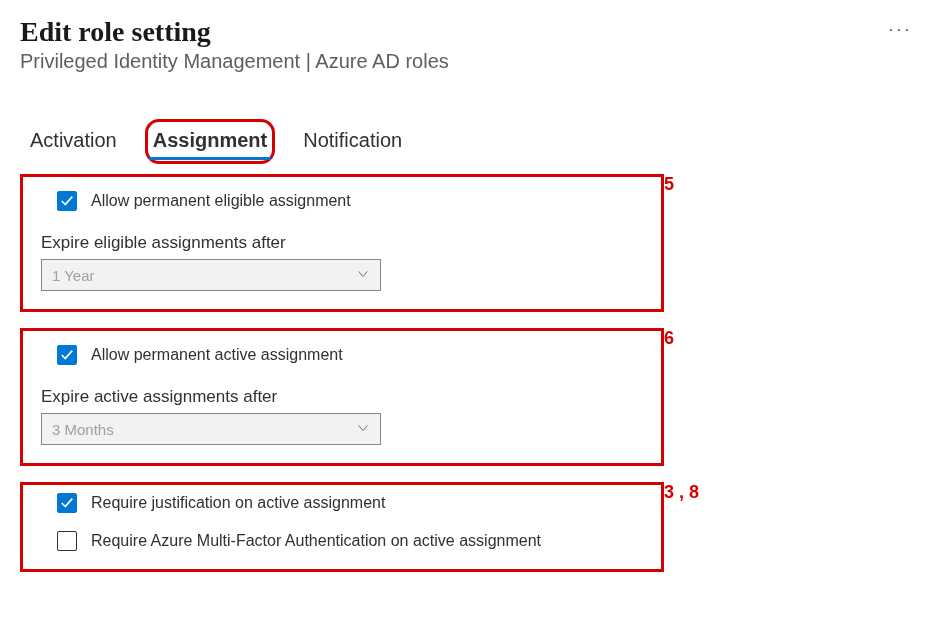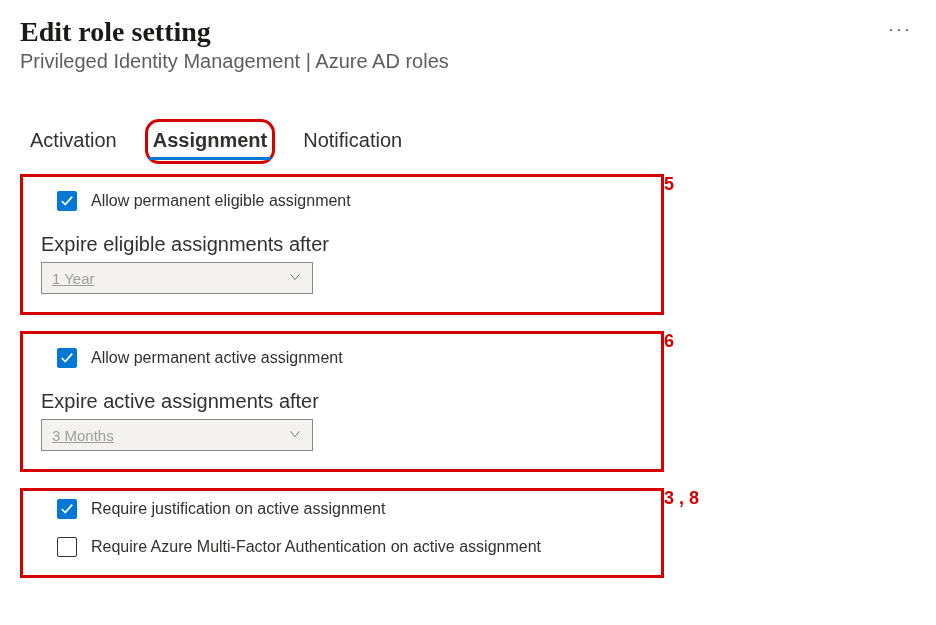--- a/index.html
+++ b/index.html
@@ -103,40 +103,39 @@
     background: #0078d4;
     border-color: #0078d4;
   }
   .checkbox.checked svg { display: block; }
   .checkbox svg { display: none; width: 14px; height: 14px; }
   .check-label {
     font-size: 16px;
     color: #323130;
   }
   .field-label {
-    font-size: 20px;
+    font-size: 17px;
     color: #323130;
     margin-top: 22px;
     margin-bottom: 6px;
     margin-left: -16px;
   }
   .select {
     display: flex;
     align-items: center;
     justify-content: space-between;
-    width: 272px;
+    width: 340px;
     height: 32px;
     border: 1px solid #8a8886;
     background: #f3f2f1;
     padding: 0 10px;
     color: #a19f9d;
     font-size: 15px;
     cursor: default;
     margin-left: -16px;
-    text-decoration: underline;
   }
   .select .chev { color: #605e5c; }
   .section7 .check-row + .check-row { margin-top: 18px; }
 </style>
 </head>
 <body>
 
 <div class="header-row">
   <h1 class="page-title">Edit role setting</h1>
   <div class="more-btn">···</div>

